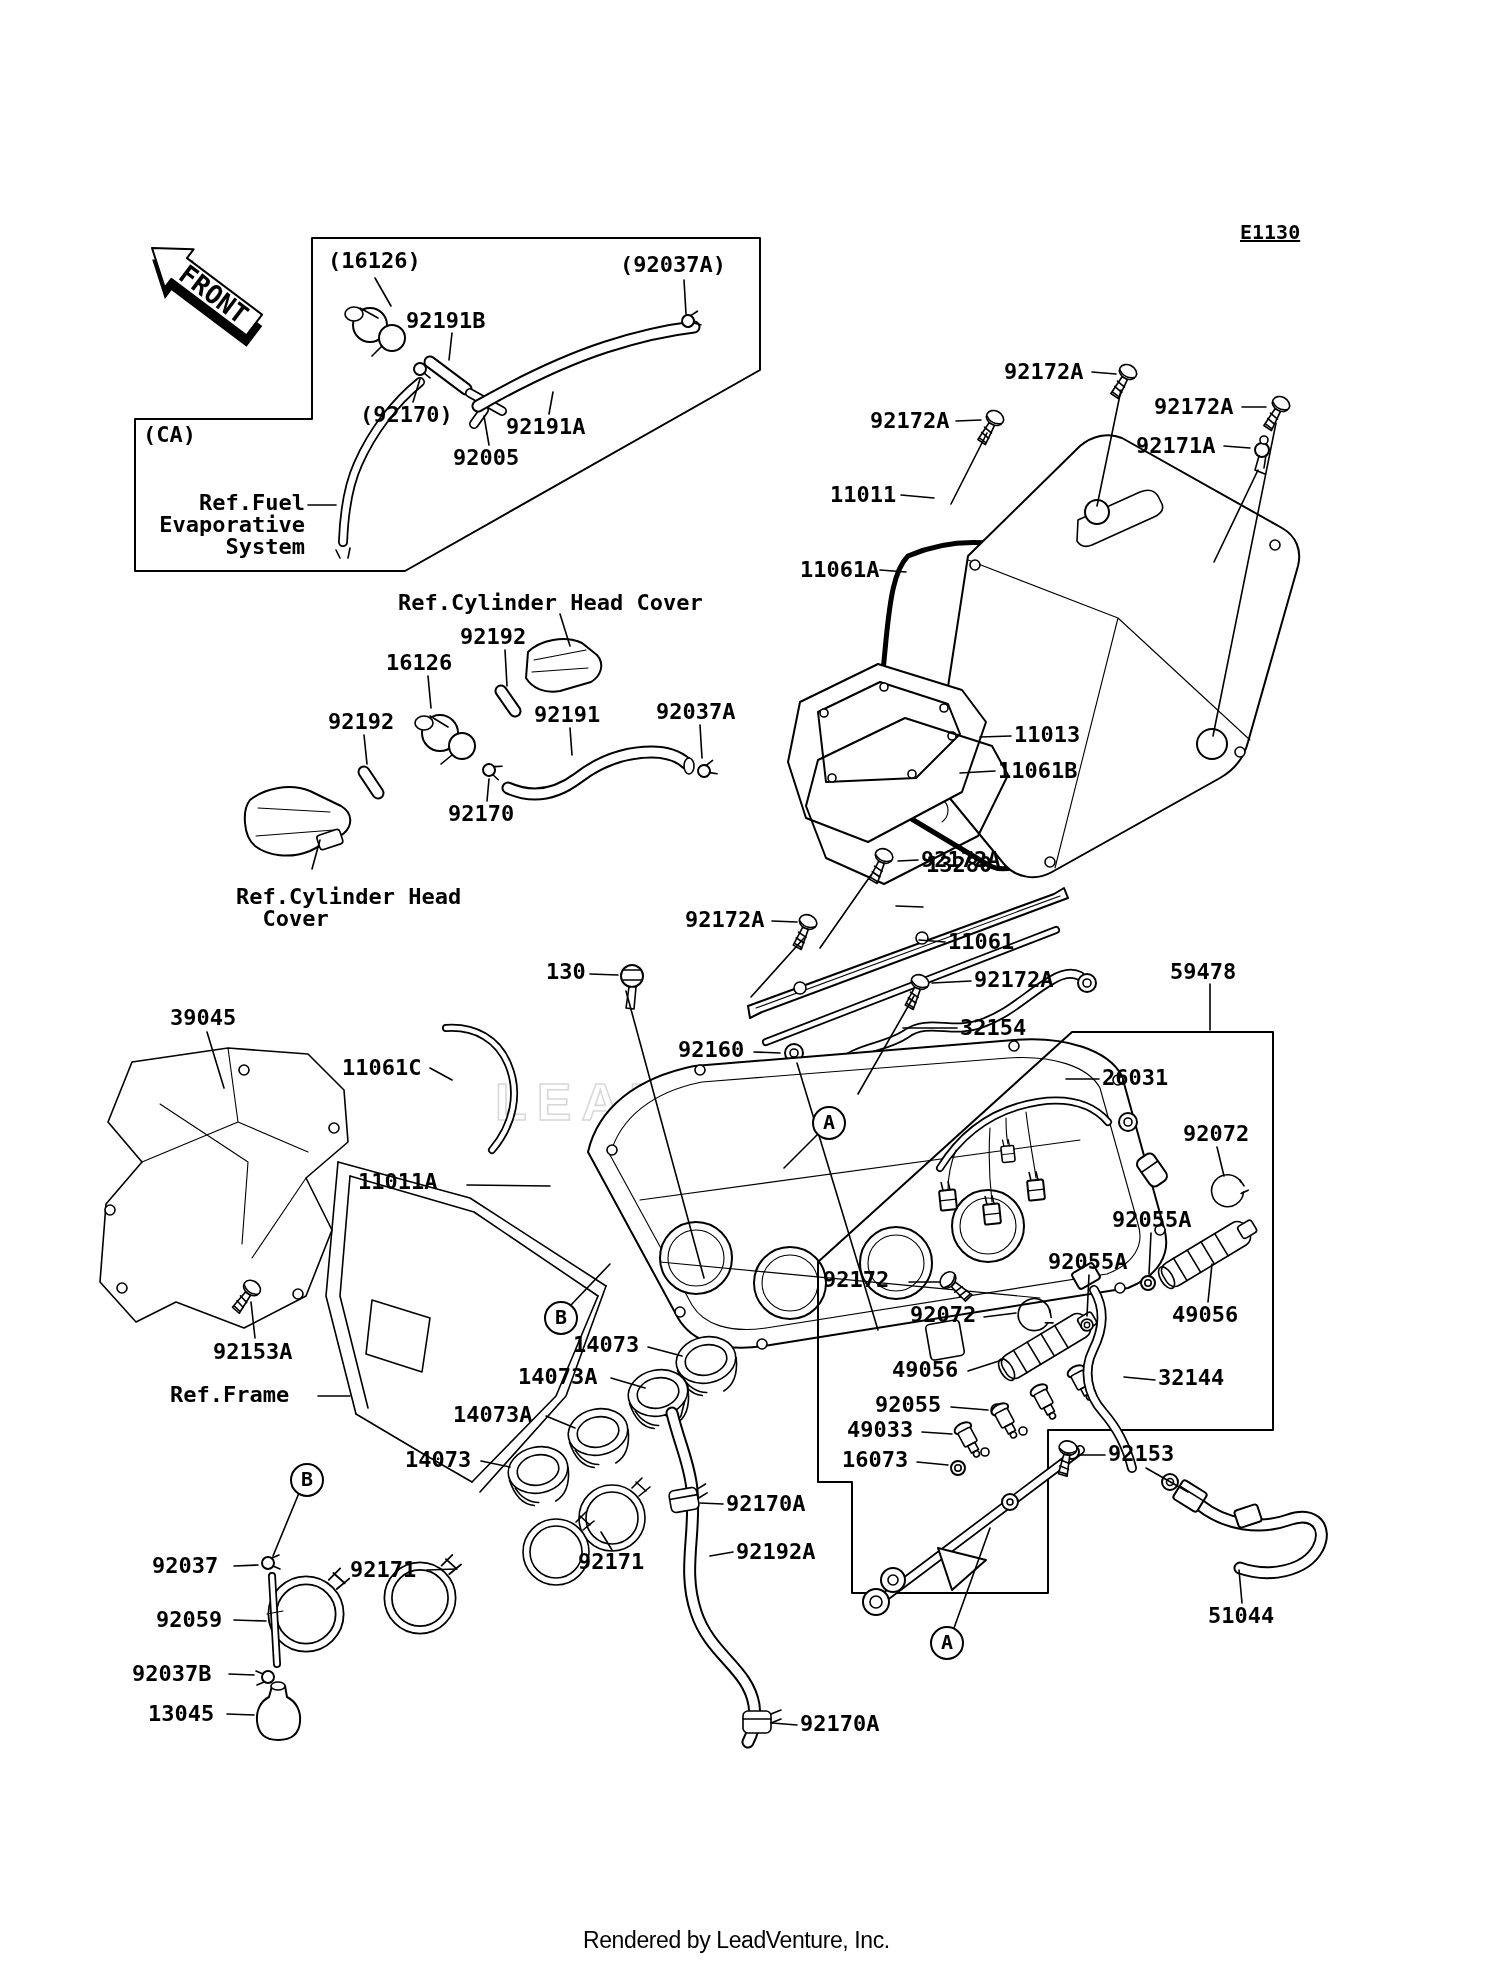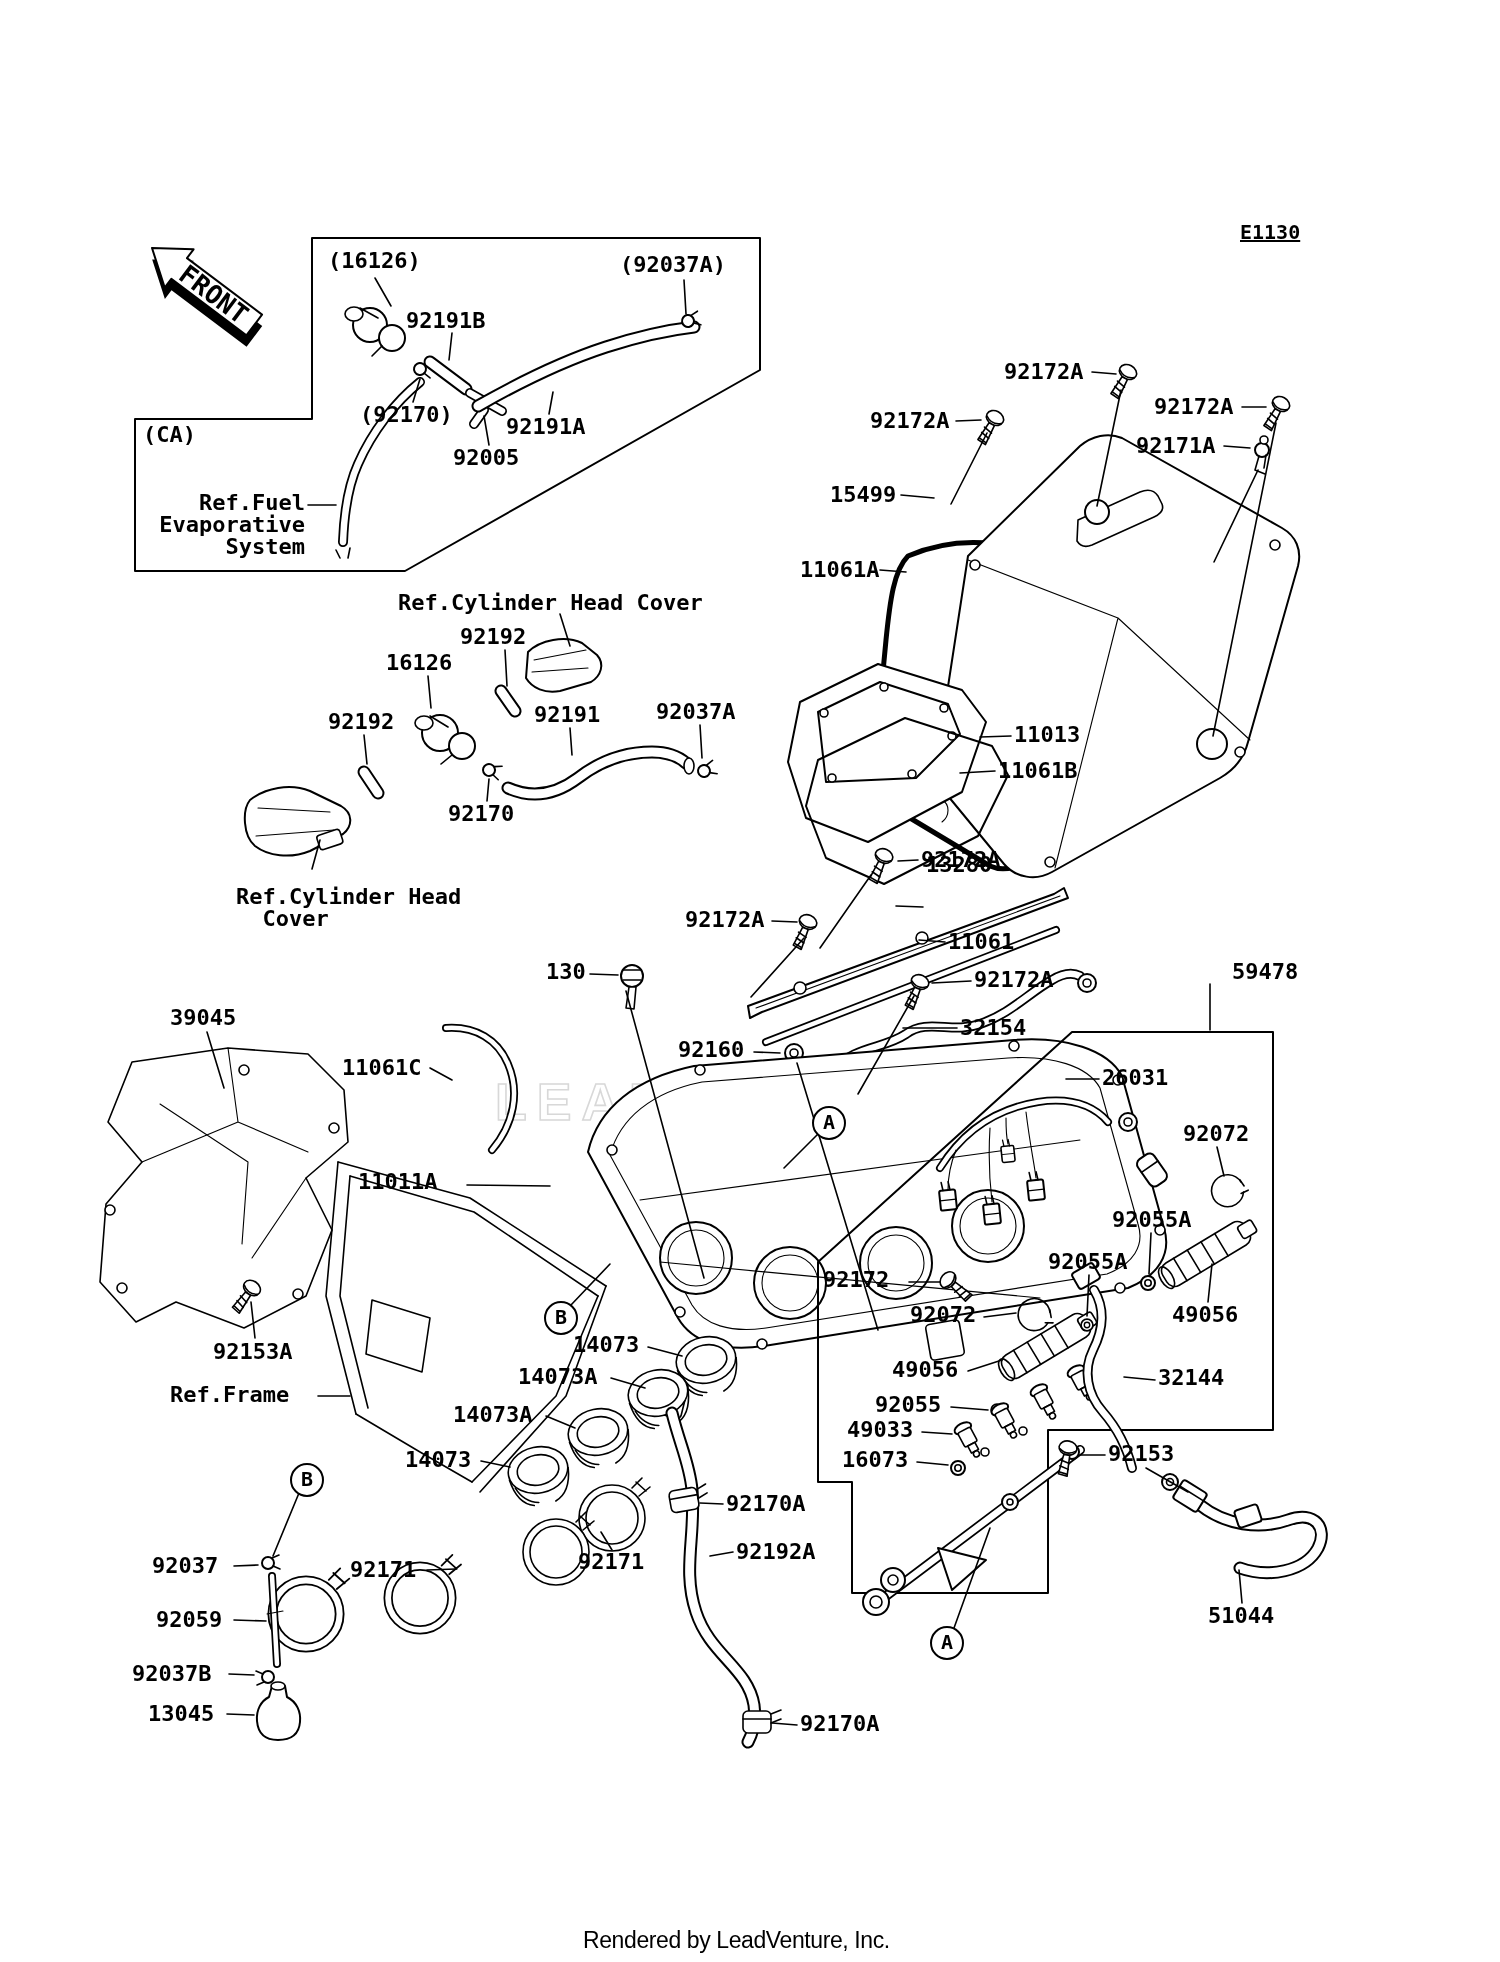--- a/index.html
+++ b/index.html
@@ -451,33 +451,33 @@
 <div class="lbl" style="left:534px;top:704px">92191</div>
 <div class="lbl" style="left:656px;top:701px">92037A</div>
 <div class="lbl" style="left:448px;top:803px">92170</div>
 <div class="lbl" style="left:236px;top:886px">Ref.Cylinder Head
   Cover</div>
 
 <div class="lbl" style="left:1004px;top:361px">92172A</div>
 <div class="lbl" style="left:870px;top:410px">92172A</div>
 <div class="lbl" style="left:1154px;top:396px">92172A</div>
 <div class="lbl" style="left:1136px;top:435px">92171A</div>
-<div class="lbl" style="left:830px;top:484px">15499</div>
+<div class="lbl" style="left:830px;top:484px">11011</div>
 <div class="lbl" style="left:800px;top:559px">11061A</div>
 <div class="lbl" style="left:1014px;top:724px">11013</div>
 <div class="lbl" style="left:998px;top:760px">11061B</div>
 <div class="lbl" style="left:921px;top:849px">92172A</div>
 <div class="lbl" style="left:685px;top:909px">92172A</div>
 <div class="lbl" style="left:926px;top:854px">13280</div>
 <div class="lbl" style="left:948px;top:931px">11061</div>
 <div class="lbl" style="left:974px;top:969px">92172A</div>
 <div class="lbl" style="left:960px;top:1017px">32154</div>
 <div class="lbl" style="left:546px;top:961px">130</div>
 <div class="lbl" style="left:678px;top:1039px">92160</div>
-<div class="lbl" style="left:1232px;top:961px">59478</div>
+<div class="lbl" style="left:1170px;top:961px">59478</div>
 <div class="lbl" style="left:170px;top:1007px">39045</div>
 <div class="lbl" style="left:342px;top:1057px">11061C</div>
 <div class="lbl" style="left:358px;top:1171px">11011A</div>
 
 <div class="lbl" style="left:1102px;top:1067px">26031</div>
 <div class="lbl" style="left:1183px;top:1123px">92072</div>
 <div class="lbl" style="left:1112px;top:1209px">92055A</div>
 <div class="lbl" style="left:1048px;top:1251px">92055A</div>
 <div class="lbl" style="left:823px;top:1269px">92172</div>
 <div class="lbl" style="left:910px;top:1304px">92072</div>

